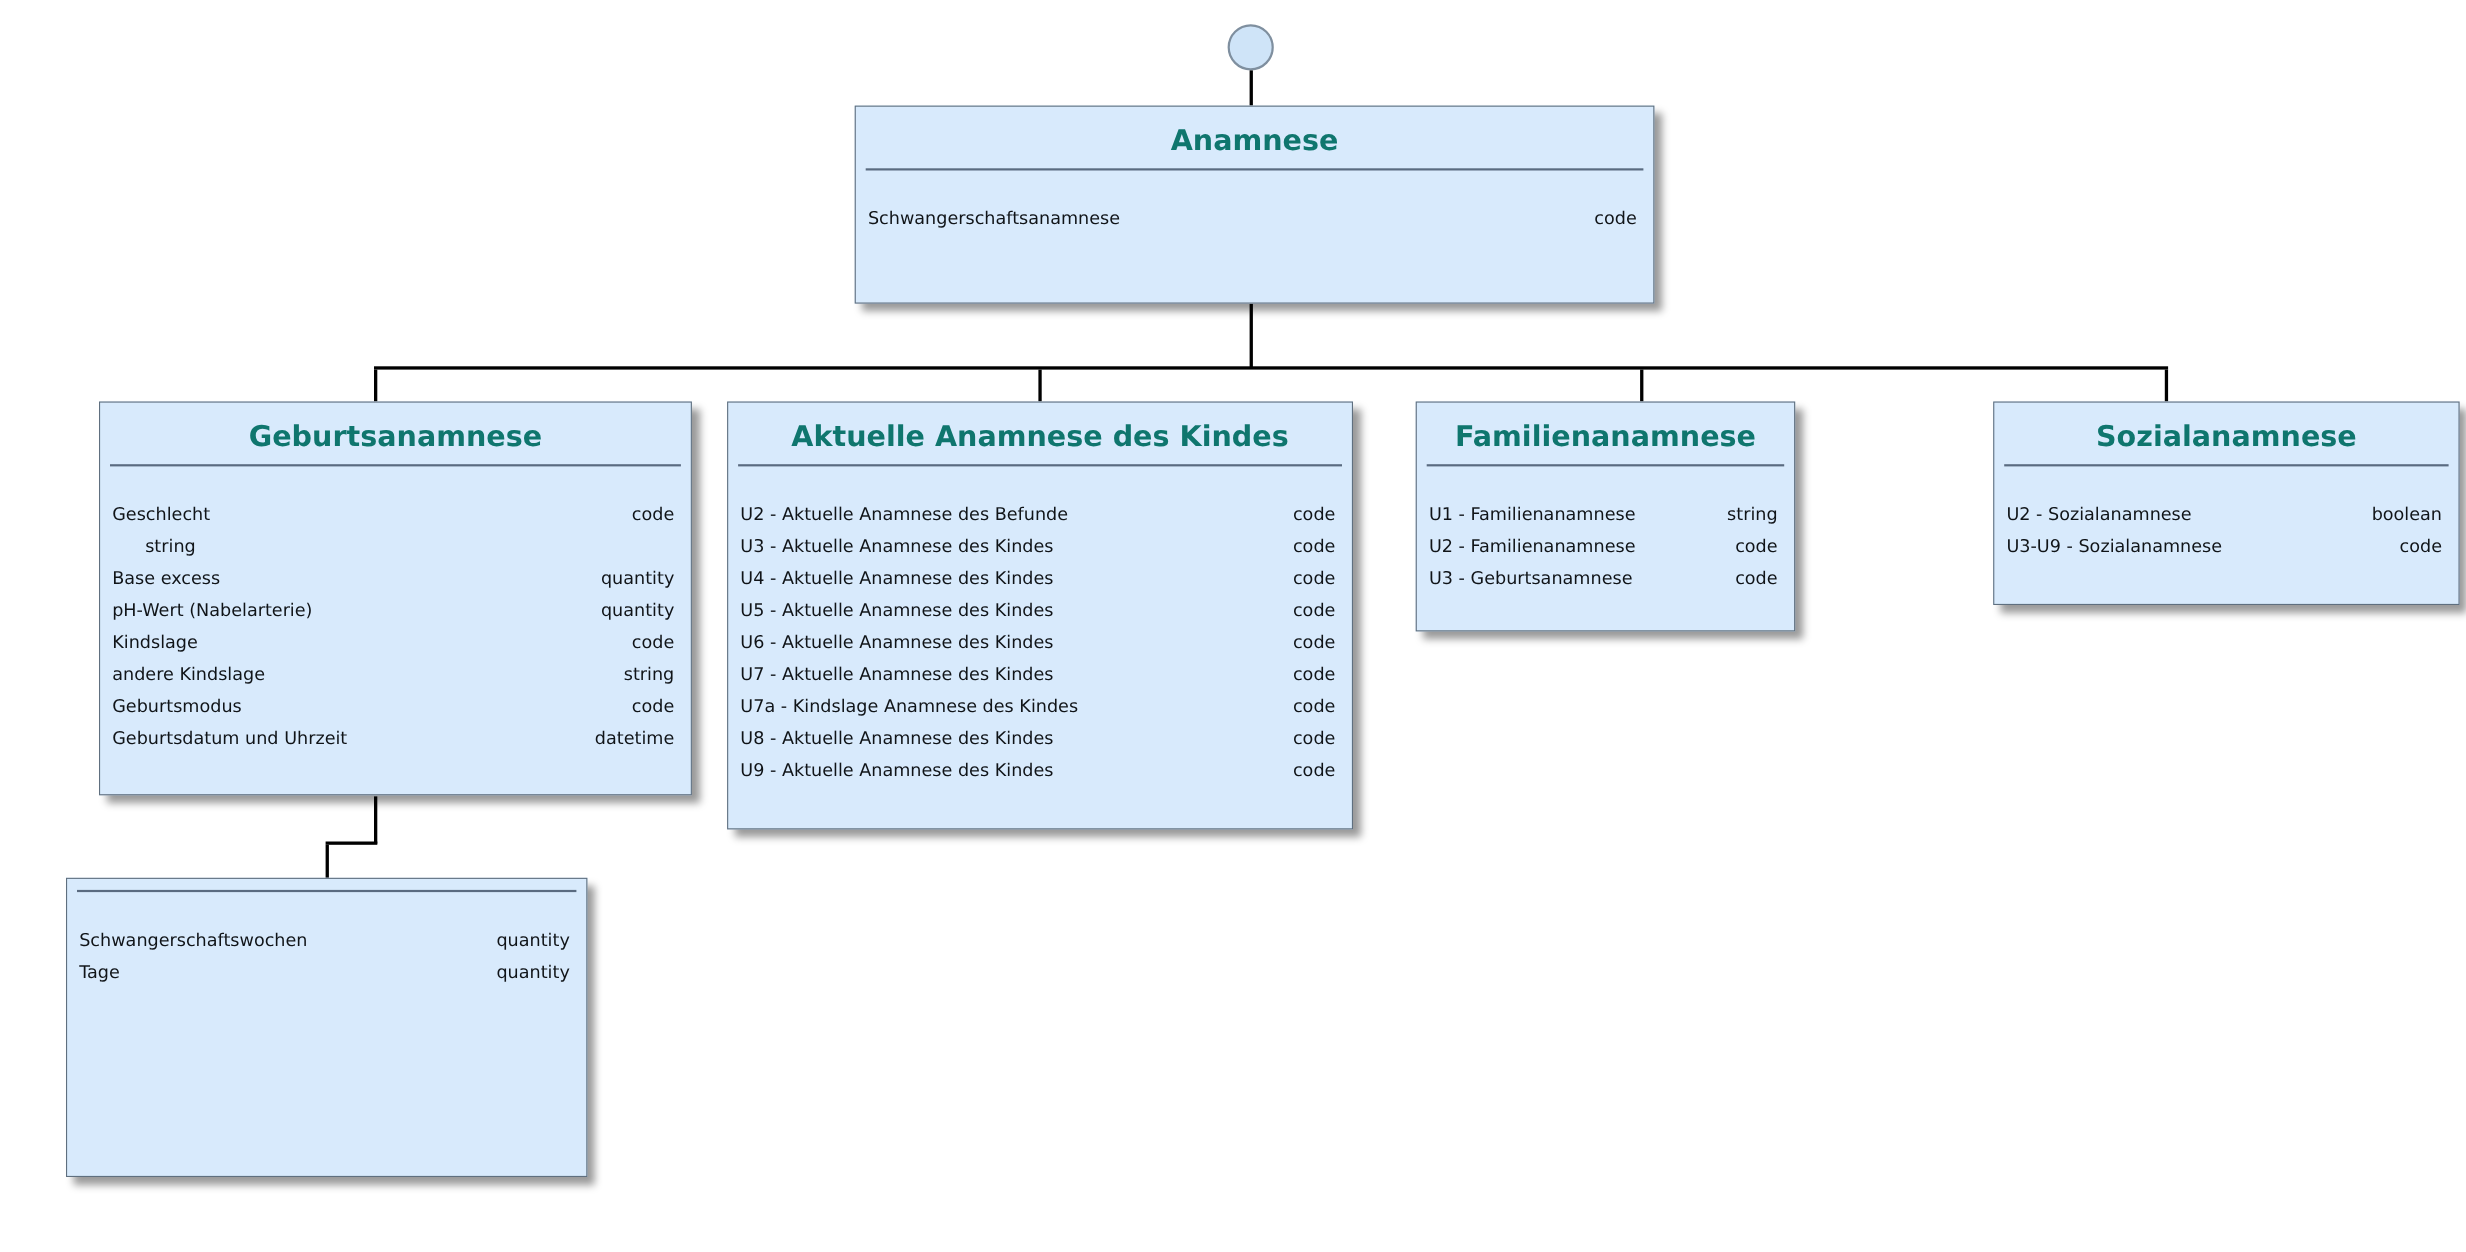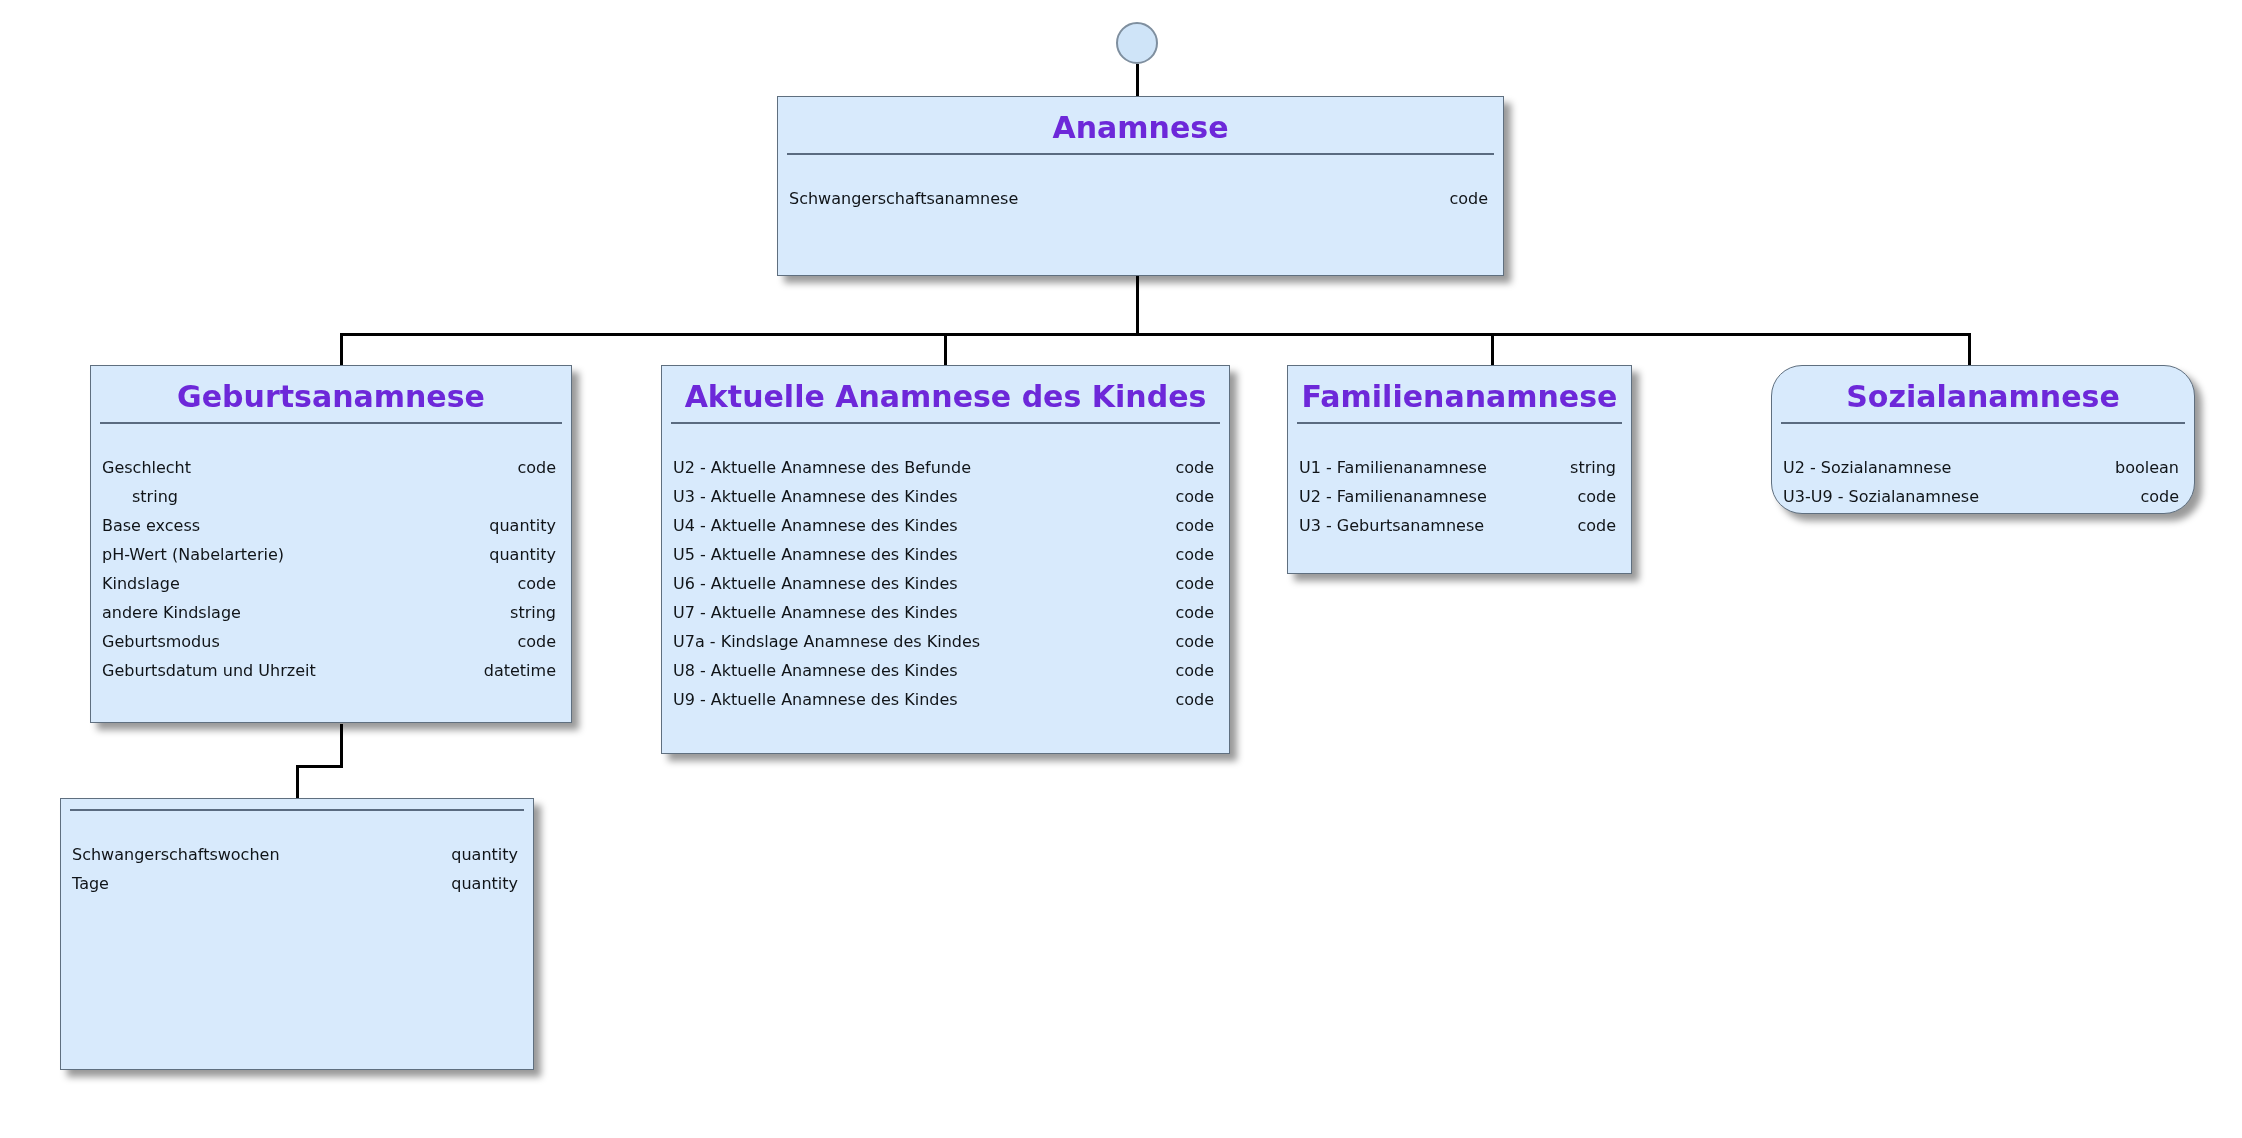--- a/index.html
+++ b/index.html
@@ -27,24 +27,24 @@
   .node {
     position: absolute;
     background: var(--box-fill);
     border: 1px solid var(--box-border);
     box-shadow: 7px 7px 7px rgba(0,0,0,0.40);
     overflow: hidden;
   }
   .node-title {
     margin-top: 16px;
     text-align: center;
-    font-size: 30px;
+    font-size: 26px;
     line-height: 30px;
     font-weight: bold;
-    color: #6d28d9;
+    color: #0f766e;
     white-space: nowrap;
   }
   .node-sep {
     height: 0;
     border-top: 2px solid var(--separator-line);
     margin: 10px 9px 0 9px;
   }
   .rows { padding: 29px 15px 0 11px; }
   .row {
     display: flex;
@@ -65,24 +65,24 @@
     position: absolute;
     left: 1116px; top: 22px;
     width: 42px; height: 42px;
     border-radius: 50%;
     background: var(--circle-fill);
     border: 2px solid var(--circle-border);
   }
 
   
   #box-anamnese   { left: 777px;  top: 96px;  width: 727px; height: 180px; }
-  #box-geburt     { left: 90px;   top: 365px; width: 482px; height: 358px; }
+  #box-geburt     { left: 90px;   top: 365px; width: 539px; height: 358px; }
   #box-aktuelle   { left: 661px;  top: 365px; width: 569px; height: 389px; }
   #box-familie    { left: 1287px; top: 365px; width: 345px; height: 209px; }
-  #box-sozial     { left: 1771px; top: 365px; width: 424px; height: 149px; border-radius: 31px; }
+  #box-sozial     { left: 1812px; top: 365px; width: 424px; height: 185px; }
   #box-schwanger  { left: 60px;   top: 798px; width: 474px; height: 272px; }
 
   
   #stem-top   { left: 1136px; top: 64px;  width: 3px;    height: 32px; }
   #stem-mid   { left: 1136px; top: 276px; width: 3px;    height: 58px; }
   #hbar       { left: 340px;  top: 333px; width: 1631px; height: 3px;  }
   #drop-1     { left: 340px;  top: 336px; width: 3px;    height: 29px; }
   #drop-2     { left: 944px;  top: 336px; width: 3px;    height: 29px; }
   #drop-3     { left: 1491px; top: 336px; width: 3px;    height: 29px; }
   #drop-4     { left: 1968px; top: 336px; width: 3px;    height: 29px; }

